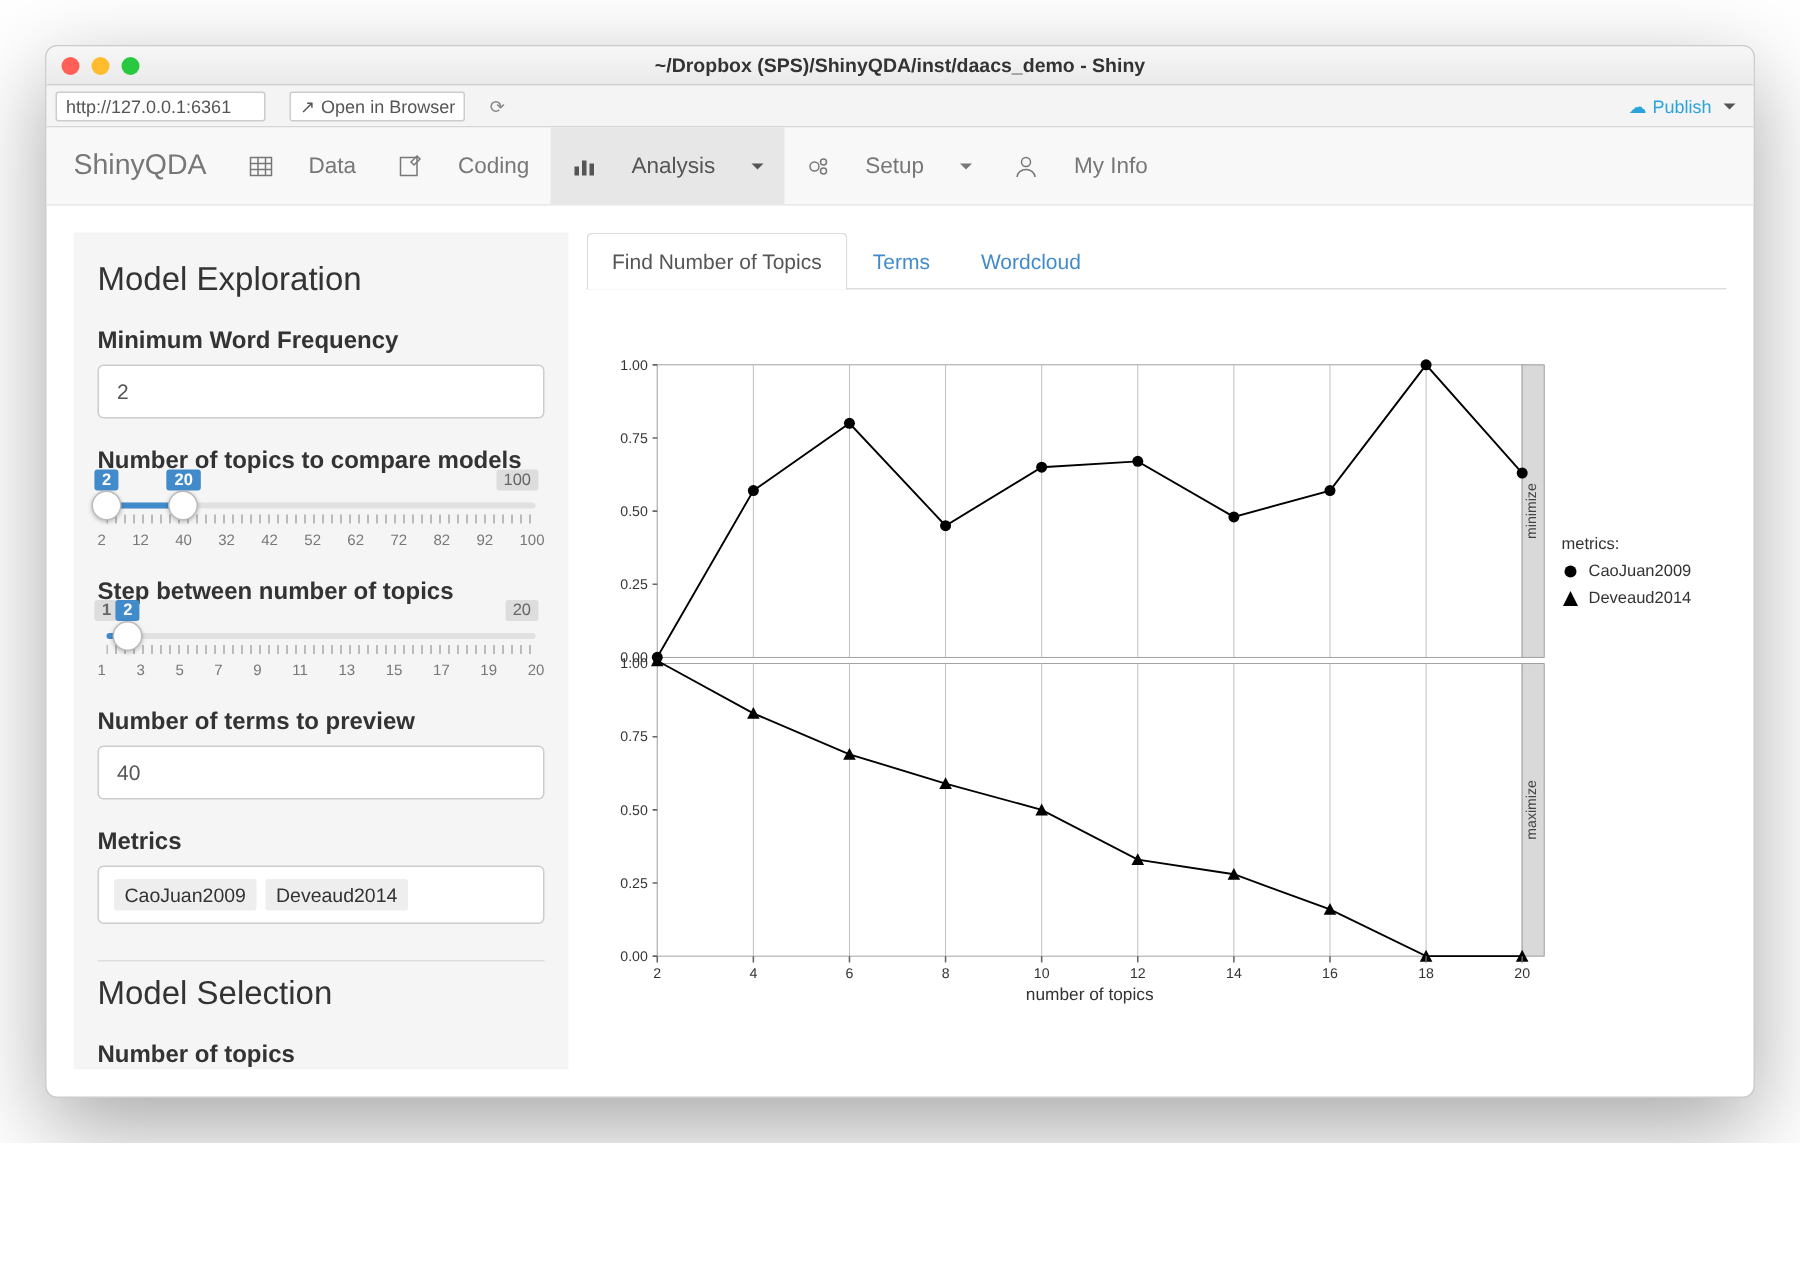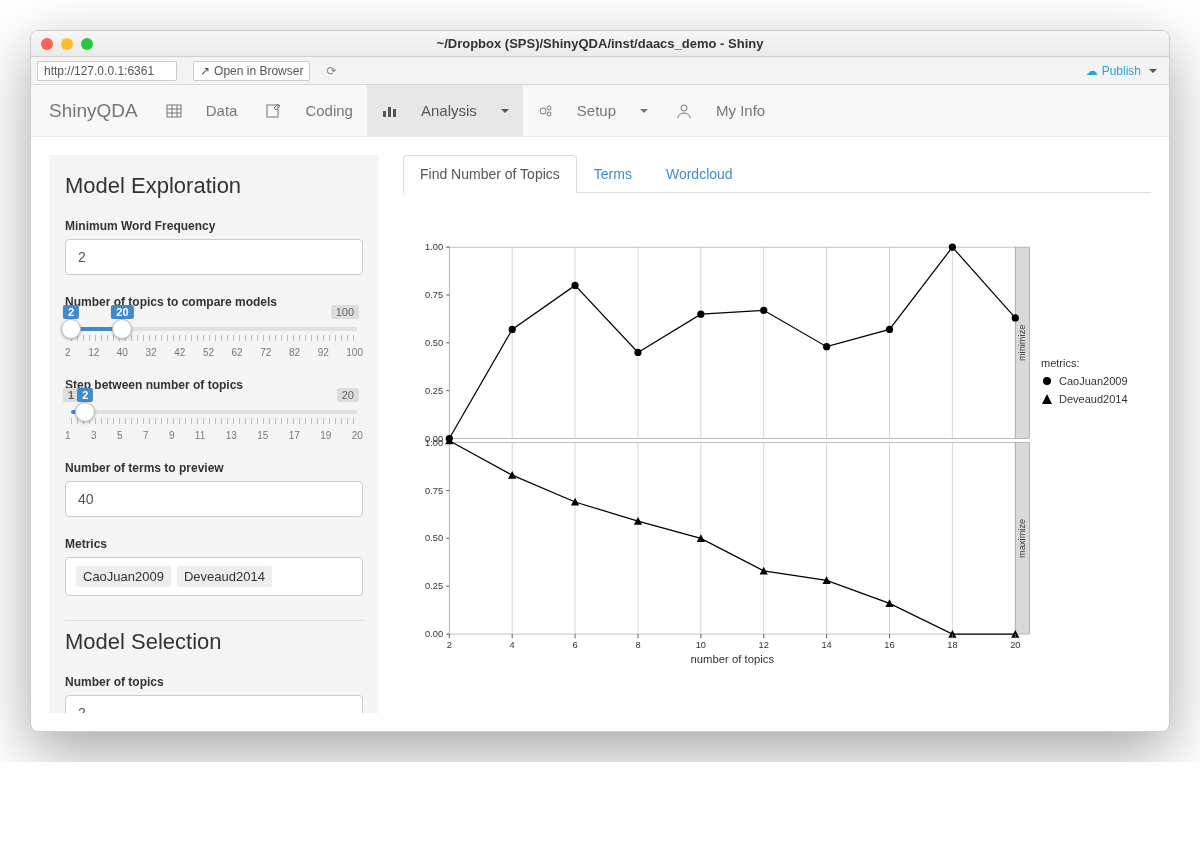--- a/index.html
+++ b/index.html
@@ -82,32 +82,32 @@
     color:#777; cursor:pointer;
     font-size: 15px;
   }
   .navitem.active { background:#e7e7e7; color:#555; }
   .navitem svg { width:16px; height:16px; }
   .caret { width:0;height:0;border-left:4px solid transparent;border-right:4px solid transparent;border-top:4px solid #777;}
   
   .content {
     flex:1; display:flex; overflow:hidden;
     padding: 18px;
-    gap: 24px;
+    gap: 12px;
   }
   .sidebar {
     width: 330px;
     background:#f5f5f5;
     padding: 12px 16px;
     overflow:hidden;
   }
   .sidebar h2 {
     font-size: 22px; font-weight: 500; margin: 6px 0 8px;
   }
-  .form-label { font-weight: 700; font-size: 12px; display:block; margin-top:20px; margin-bottom:6px;}
+  .form-label { font-weight: 700; font-size: 16px; display:block; margin-top:20px; margin-bottom:6px;}
   .form-input {
     width:100%; padding:9px 12px; border:1px solid #ccc; border-radius:4px;
     background:#fff; font-size:14px; color:#555;
   }
   .slider-wrap { margin-top:4px; }
   .slider-track {
     position:relative; height:4px; background:#e1e1e1; border-radius:2px; margin:18px 6px 2px 6px;
   }
   .slider-fill { position:absolute; height:4px; background:#428bca; border-radius:2px; top:0; }
   .slider-handle {

